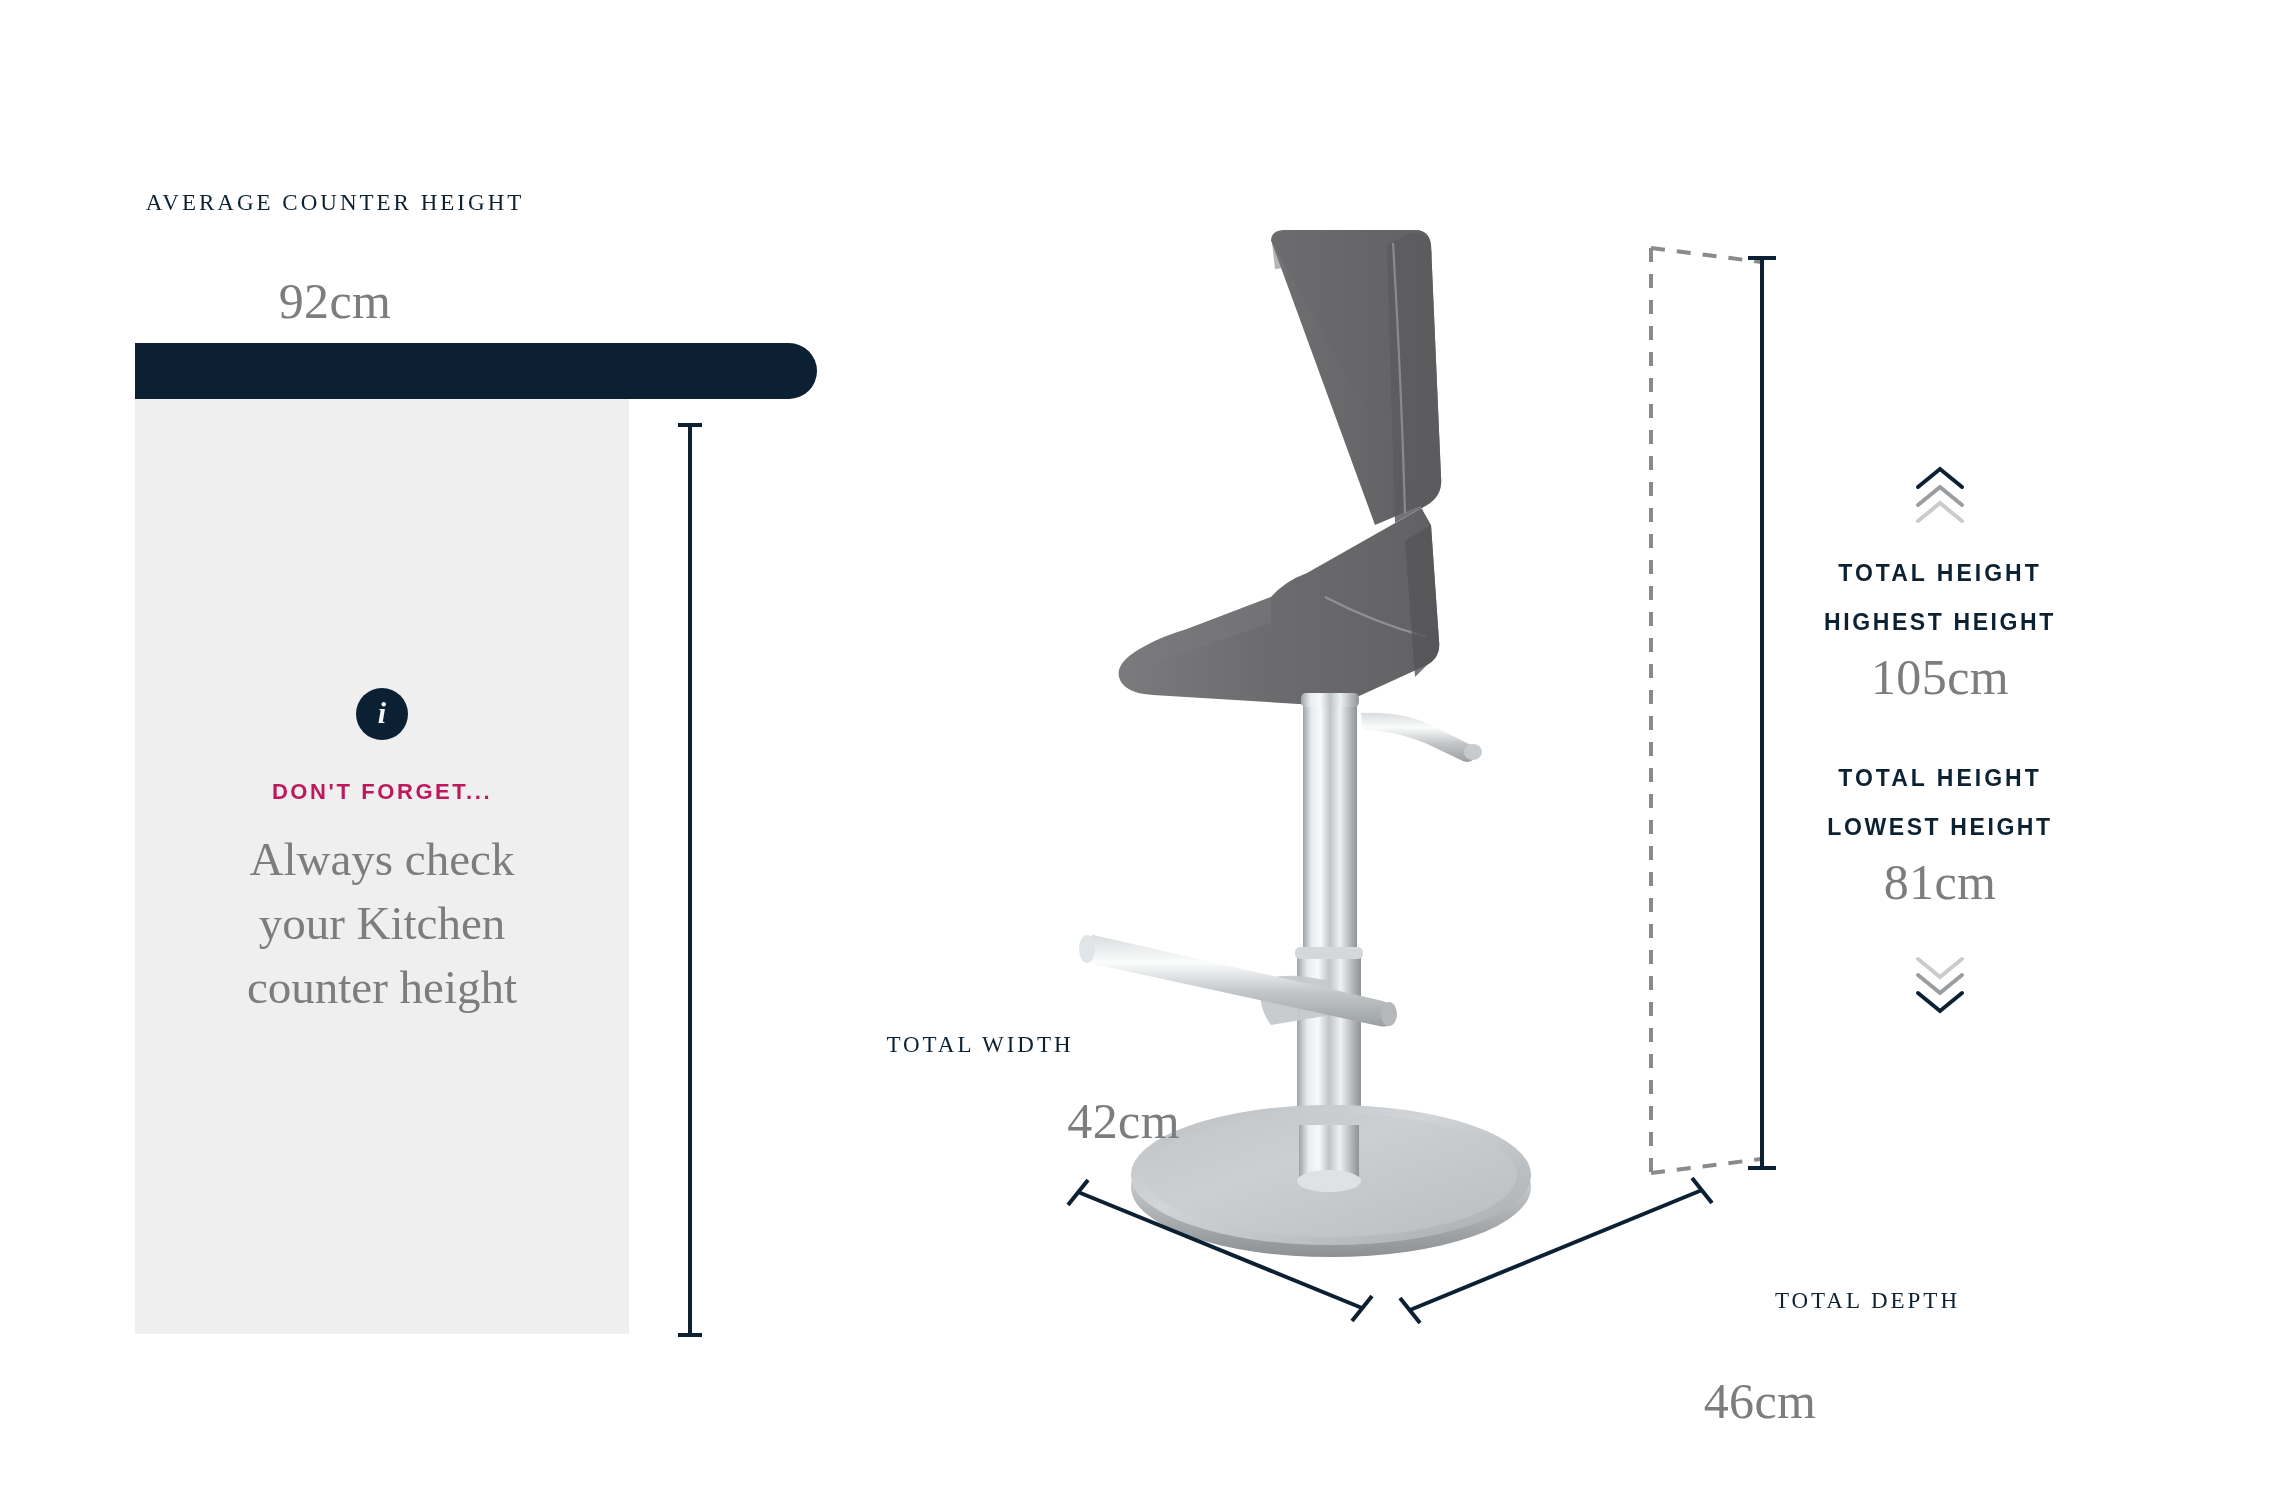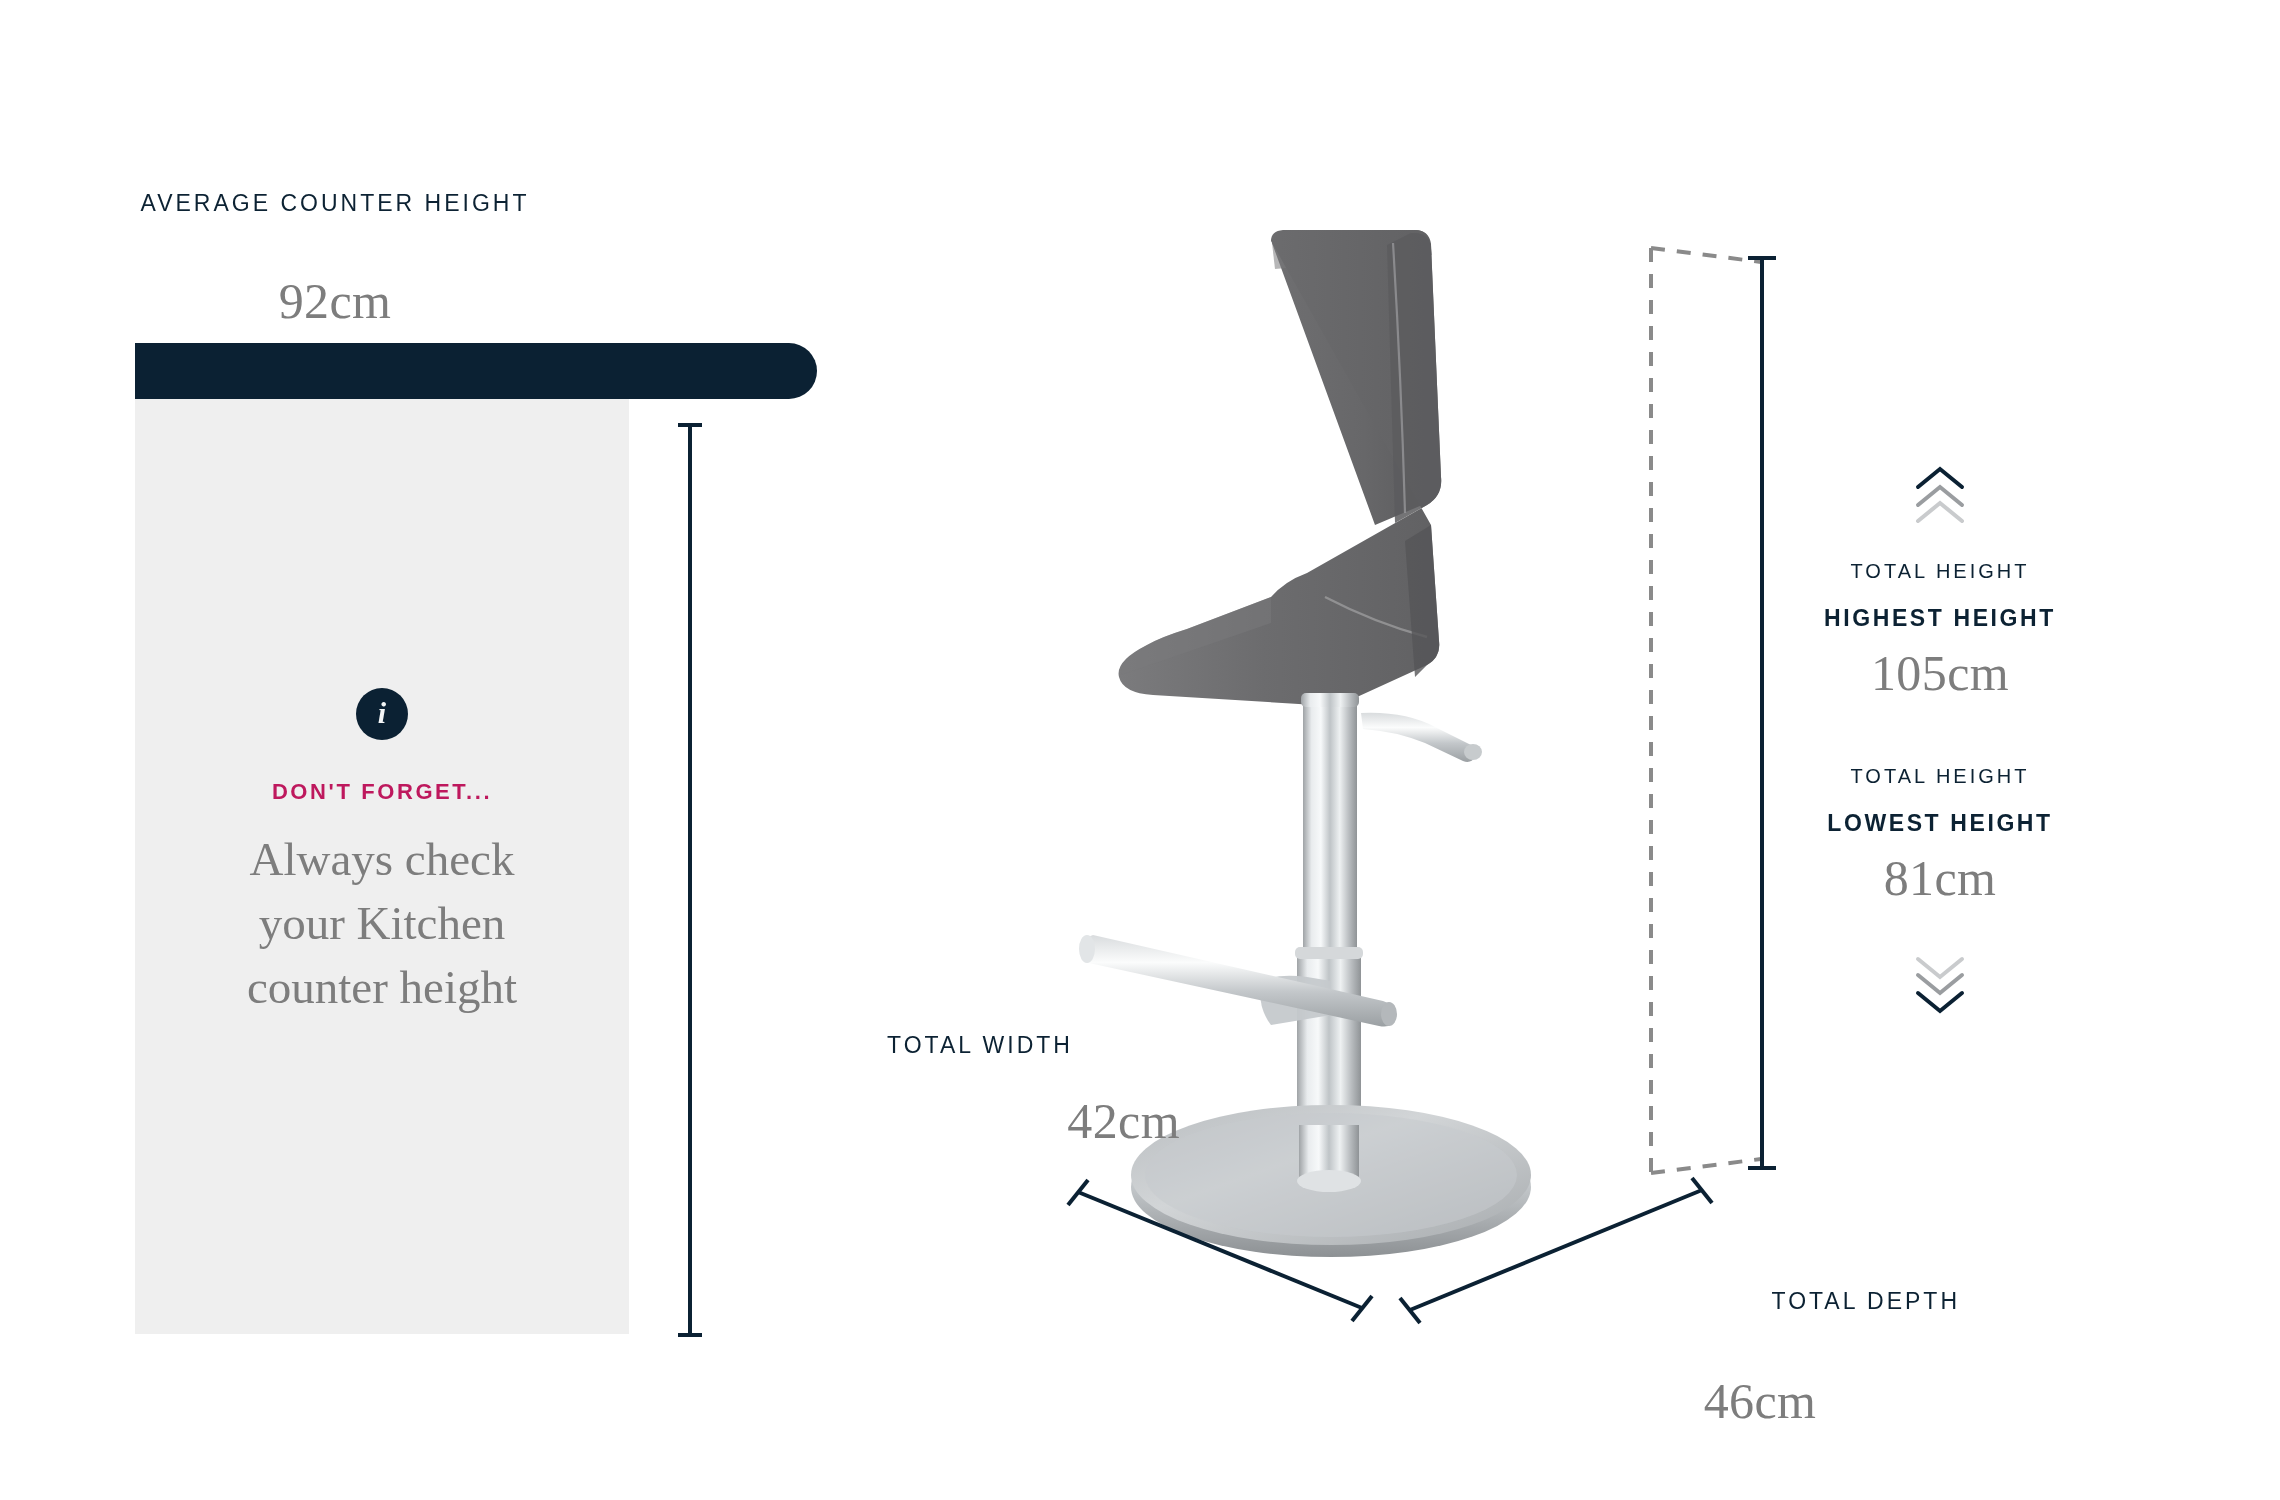--- a/index.html
+++ b/index.html
@@ -7,21 +7,21 @@
   body {
     width: 2280px; height: 1500px;
     position: relative; overflow: hidden;
     font-family: "Liberation Sans", sans-serif;
     -webkit-font-smoothing: antialiased;
   }
   #stage { position: absolute; inset: 0; }
 
   
   .cap {
-    font-family: Liberation Sans, sans-serif;
+    font-family: Liberation Serif, serif;
     font-size: 23px;
     font-weight: 400;
     letter-spacing: 3.0px;
     color: #0c2233;
     white-space: nowrap;
   }
   .measure {
     font-family: "Liberation Serif", serif;
     font-size: 50px;
     font-weight: 400;
@@ -81,21 +81,21 @@
   
   #dashed-guide { position: absolute; left: 1635px; top: 238px; width: 130px; height: 945px; }
   #height-dim   { position: absolute; left: 1745px; top: 240px; width: 34px; height: 945px; }
 
   #chev-up   { position: absolute; left: 1910px; top: 465px;  width: 60px; height: 60px; }
   #chev-down { position: absolute; left: 1910px; top: 955px;  width: 60px; height: 60px; }
 
   .hblock { position: absolute; width: 520px; text-align: center; }
   #high-block { left: 1680px; top: 560px; }
   #low-block  { left: 1680px; top: 765px; }
-  .hblock .l1 { font-size: 20px; font-weight: 400; letter-spacing: 3.0px; color: #0c2233; }
+  .hblock .l1 { font-size: 23px; font-weight: 700; letter-spacing: 3.0px; color: #0c2233; }
   .hblock .l2 { font-size: 23px; font-weight: 700; letter-spacing: 2.6px; color: #0c2233; margin-top: 22px; }
   .hblock .val { margin-top: 12px; }
 
   
   #wd-lines { position: absolute; left: 1030px; top: 1170px; width: 730px; height: 200px; }
 
   #width-label   { position: absolute; left: 780px;  top: 1032px; width: 400px; text-align: center; }
   #width-measure { position: absolute; left: 780px;  top: 1092px; width: 400px; text-align: right; }
   #depth-label   { position: absolute; left: 1560px; top: 1288px; width: 400px; text-align: right; }
   #depth-measure { position: absolute; left: 1560px; top: 1372px; width: 400px; text-align: center; }

